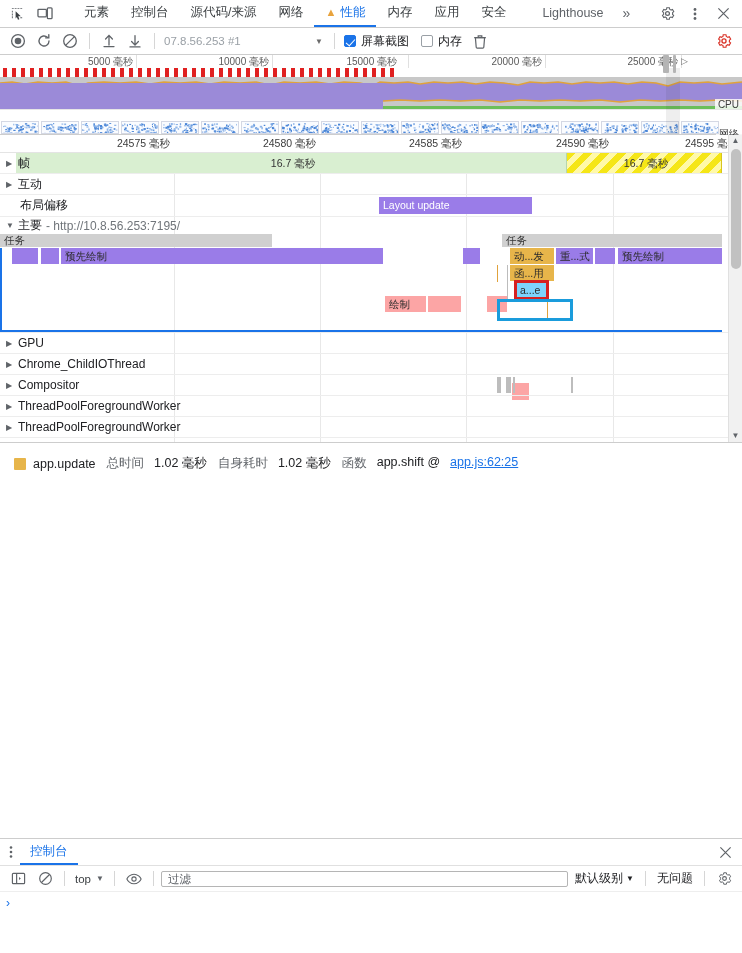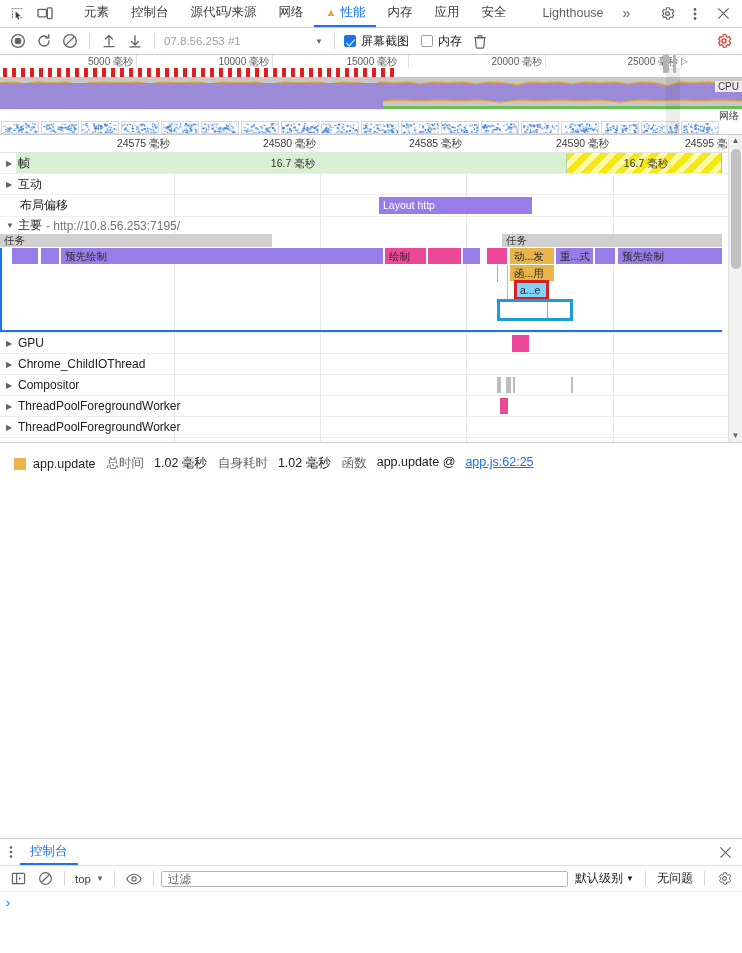--- a/index.html
+++ b/index.html
@@ -67,21 +67,21 @@
     position: absolute; top: 0; font-size: 10px; color: #5a5a5a;
     transform: translateX(-100%); padding-right: 3px; white-space: nowrap;
   }
   .ov-tickline { position: absolute; top: 0; bottom: 0; width: 1px; background: #e0e0e0; }
   .ov-warn { position: absolute; left: 0; right: 0; top: 13px; height: 9px; overflow: hidden; }
   .ov-warn i { position: absolute; top: 0; width: 4px; height: 9px; background: #e02020; }
   .ov-cpu { position: absolute; left: 0; right: 0; top: 22px; height: 32px; background: #c8c8c8; overflow: hidden; }
   .ov-net { position: absolute; left: 0; right: 0; top: 54px; height: 11px; background: #fff; border-top: 1px solid #e6e6e6; }
   .ov-tag {
     position: absolute; right: 0; font-size: 10px; color: #3c3c3c;
-    background: rgba(255,255,255,0.82); padding: 0 3px; line-height: 11px;
+    background: rgba(255,255,255,0.82); padding: 0 3px; line-height: 11px; margin-top: 18px;
   }
   .filmstrip { position: absolute; left: 0; right: 0; top: 65px; height: 15px; display: flex; gap: 2px; padding: 1px 0 0 1px; overflow: hidden; }
   .frame-thumb {
     width: 38px; height: 13px; border: 1px solid #d4d8e4; background: #fafcff;
     position: relative; overflow: hidden; flex: 0 0 auto;
   }
   .ov-window-l, .ov-window-r { position: absolute; top: 0; bottom: 0; background: rgba(33,33,33,0.08); }
   .ov-handle { position: absolute; top: 0; width: 6px; height: 18px; background: #b4b4b4; border-radius: 1px; }
   .ov-handle-arrow { position: absolute; top: 1px; font-size: 9px; color: #707070; }
 
@@ -105,21 +105,21 @@
   .bar span { padding-left: 4px; line-height: inherit; }
 
   .frame-ok { background: #d9efd1; border-right: 1px solid #b7d6ab; color: #333; }
   .frame-partial {
     color: #333; border-right: 1px solid #d8c520;
     background: repeating-linear-gradient(135deg, #f5e617 0 6px, #fff9a8 6px 12px);
   }
   .shift-bar { background: #9a7ce8; color: #fff; }
   .task-band { background: #d0d0d0; color: #333; }
   .b-purple { background: #9a7ce8; color: #2b2b2b; }
-  .b-green  { background: #ec4899; color: #2b2b2b; }
+  .b-green  { background: #fca5a5; color: #2b2b2b; margin-top: 48px; }
   .b-yellow { background: #e7b54a; color: #2b2b2b; }
   .b-lgreen { background: #7dd3fc; color: #2b2b2b; }
   .b-grey   { background: #bdbdbd; }
   .sel-red  { outline: 3px solid #d52121; outline-offset: -1px; z-index: 5; }
   .sel-blue { position: absolute; border: 3px solid #1a9cdc; background: transparent; z-index: 5; }
   .thin-line { position: absolute; width: 1px; background: #e0a23c; }
   .main-bracket { position: absolute; border-left: 2px solid #1a73e8; border-bottom: 2px solid #1a73e8; }
 
   .fl-scroll {
     position: absolute; right: 0; top: 0; bottom: 0; width: 14px;
@@ -1753,21 +1753,21 @@
 
       <div class="track-row" style="height:21px">
         <div class="track-hdr">
           <span class="tri">▶</span>
           <span>互动</span>
         </div>
       </div>
 
       <div class="track-row" style="height:22px">
         <div class="bar shift-bar" style="left:379px;width:153px;top:2px;height:17px;line-height:17px">
-          <span>Layout http</span>
+          <span>Layout update</span>
         </div>
         <div class="track-hdr" style="padding-left:20px">
           <span>布局偏移</span>
         </div>
       </div>
 
       <div class="track-row" style="height:17px;border-bottom:none">
         <div class="track-hdr">
           <span class="tri">▼</span>
           <span>主要</span>
@@ -1870,21 +1870,21 @@
       <div class="dt-row">
         <span class="dt-key">总时间</span>
         <span class="dt-val">1.02 毫秒</span>
       </div>
       <div class="dt-row">
         <span class="dt-key">自身耗时</span>
         <span class="dt-val">1.02 毫秒</span>
       </div>
       <div class="dt-row">
         <span class="dt-key">函数</span>
-        <span class="dt-val">app.update @</span>
+        <span class="dt-val">app.shift @</span>
         <span class="dt-link">app.js:62:25</span>
       </div>
     </div>
   </div>
 
   <div class="drawer">
     <div class="dr-tabs">
       <div class="dr-dots">
         <svg width="4" height="14" viewBox="0 0 4 14">
             <circle cx="2" cy="2.5" r="1.3" fill="#5f6368"></circle>

